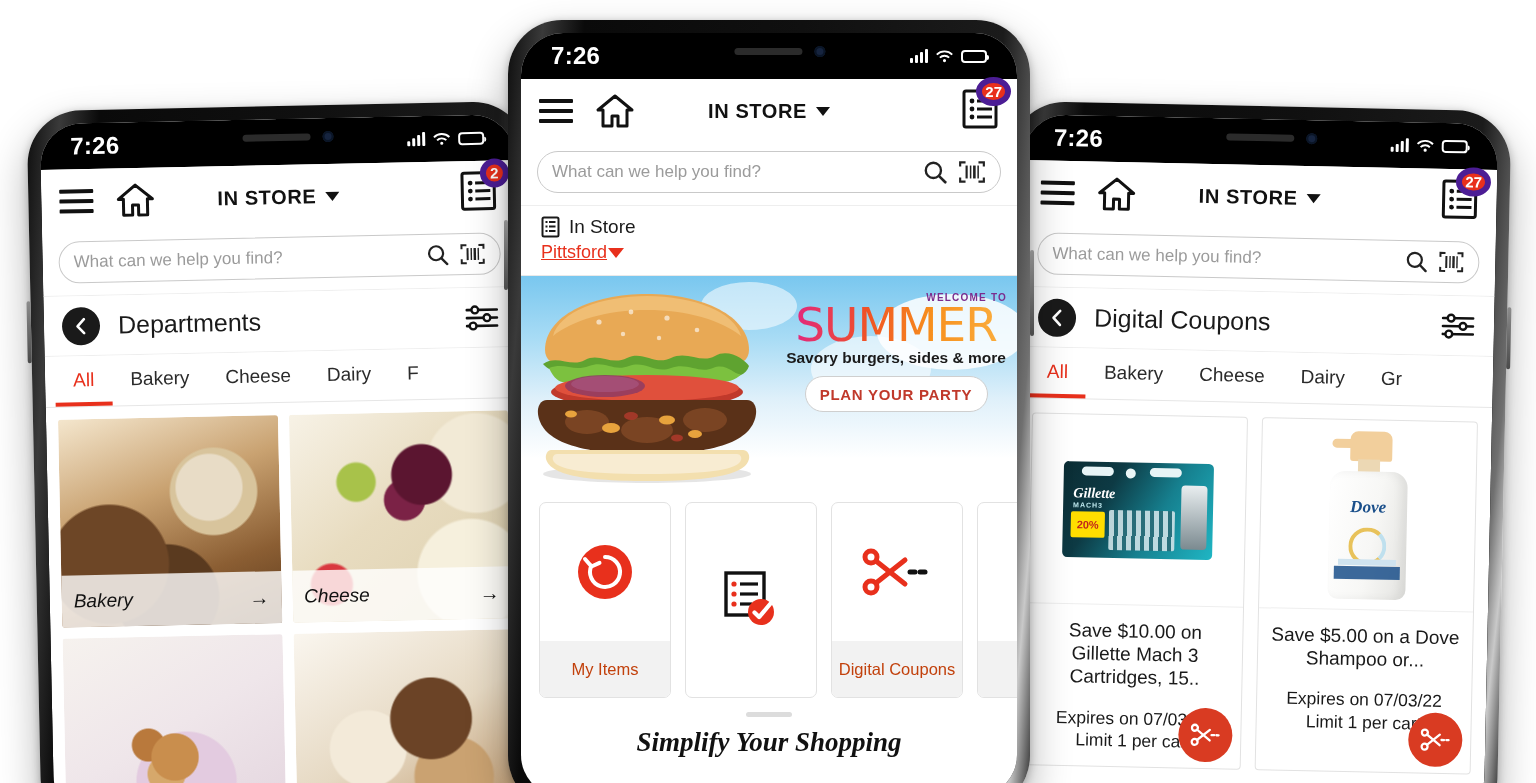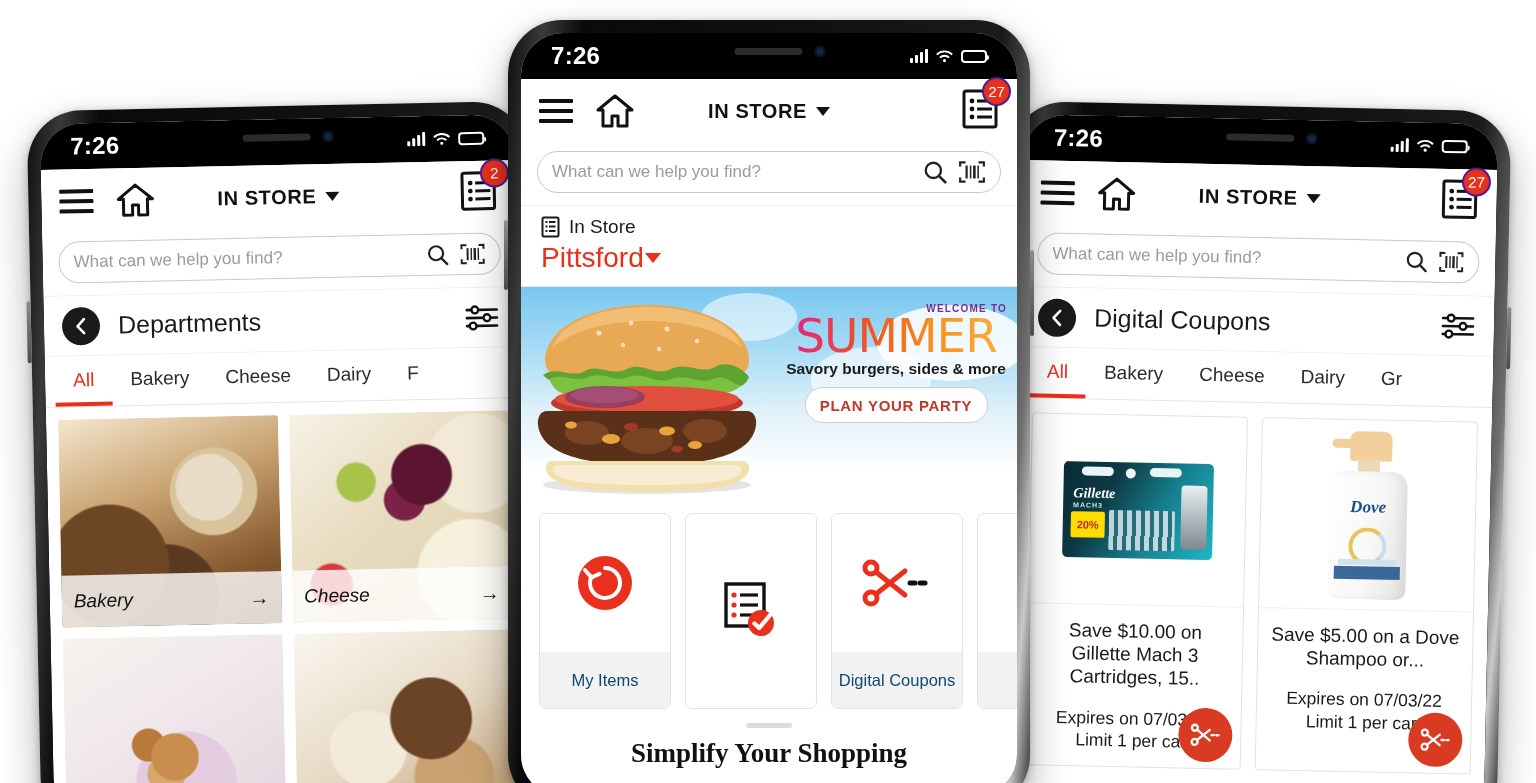--- a/index.html
+++ b/index.html
@@ -70,22 +70,22 @@
   .appbar-title {
     position: absolute; left: 0; right: 0; text-align: center;
     font-size: 20px; font-weight: 700; letter-spacing: .6px; color: #111;
     pointer-events: none; display: flex; align-items: center; justify-content: center; gap: 9px;
   }
   .chev { width: 0;height:0;border-left:7px solid transparent;border-right:7px solid transparent;border-top:9px solid #111; }
   .list-btn { margin-left: auto; position: relative; }
   .badge {
     position: absolute; top: -11px; right: -12px; min-width: 29px; height: 29px;
     background: #e8301c; color: #fff; border-radius: 50%;
-    font-size: 15px; font-weight: 400; display: flex; align-items: center; justify-content: center;
-    border: 2px solid #4c1d95; padding: 0 3px;
+    font-size: 15px; font-weight: 700; display: flex; align-items: center; justify-content: center;
+    border: 6px solid #4c1d95; padding: 0 3px;
   }
 
   
   .searchwrap { padding: 8px 16px 12px; background: #fff; flex: 0 0 auto; border-bottom: 1px solid #eee; }
   .searchbox {
     height: 42px; border: 1px solid #c9c9c9; border-radius: 21px;
     display: flex; align-items: center; padding: 0 14px; gap: 10px; background:#fff;
   }
   .searchbox .ph { flex: 1; color: #9b9b9b; font-size: 17px; white-space: nowrap; overflow: hidden; }
 
@@ -141,21 +141,21 @@
      linear-gradient(150deg,#f6f2ee 0%,#efe6ea 46%,#e2d3dd 100%);}
   .img-icecream{background:
      radial-gradient(circle at 62% 42%, #6b4326 0 22%, rgba(107,67,38,0) 23%),
      radial-gradient(circle at 33% 56%, #f3ead9 0 20%, rgba(243,234,217,0) 21%),
      radial-gradient(circle at 72% 70%, #caa271 0 18%, rgba(202,162,113,0) 19%),
      linear-gradient(150deg,#faf6ef 0%,#e6d9c3 50%,#b98e5e 100%);}
 
   
   .storerow { padding: 10px 20px 12px; background:#fff; flex:0 0 auto; border-bottom:1px solid #e9e9e9;}
   .store-line1 { display: flex; align-items: center; gap: 9px; font-size: 19px; color: #1a1a1a; }
-  .store-line2 { display: flex; align-items: center; gap: 1px; font-size: 28px; color: #e8301c; margin-top: 4px; }
+  .store-line2 { display: flex; align-items: center; gap: 1px; font-size: 18px; color: #e8301c; margin-top: 4px; text-decoration: underline; }
   .chev-red { width:0;height:0;border-left:8px solid transparent;border-right:8px solid transparent;border-top:10px solid #e8301c; }
 
   
   .hero {
     position: relative; height: 212px; flex: 0 0 auto; overflow: hidden;
     background: linear-gradient(180deg,#79c7ef 0%,#a9dcf5 30%,#dff0fa 58%,#ffffff 86%);
   }
   .cloud { position:absolute; background:#fff; border-radius:50%; opacity:.85; }
   .burger { position: absolute; left: 6px; bottom: 4px; width: 240px; height: 196px; }
   .hero-right { position: absolute; right: 10px; top: 16px; width: 222px; text-align: center; }
@@ -176,26 +176,26 @@
 
   
   .tilesrow { display: flex; gap: 14px; padding: 14px 18px 8px; flex: 0 0 auto; overflow: hidden; }
   .tile {
     flex: 0 0 132px; height: 196px; border: 1px solid #e2e2e2; border-radius: 7px;
     background: #fff; display: flex; flex-direction: column; overflow: hidden;
   }
   .tile .ico { flex: 1; display: flex; align-items: center; justify-content: center; }
   .tile .cap {
     height: 56px; background: #f2f2f2; display: flex; align-items: center; justify-content: center;
-    font-size: 16.5px; color: #0c4a6e; text-align: center; padding: 0 4px;
+    font-size: 16.5px; color: #c2410c; text-align: center; padding: 0 4px;
   }
   .grabber { width: 46px; height: 5px; border-radius: 3px; background: #dcdcdc; margin: 6px auto 0; }
   .simplify {
     text-align: center; font-family: "Liberation Serif", serif;
-    font-size: 27px; font-weight: 700; color: #111; padding: 10px 0 0;
+    font-size: 27px; font-weight: 700; color: #111; padding: 10px 0 0; font-style: italic;
   }
 
   
   .coupgrid { display: grid; grid-template-columns: 1fr 1fr; gap: 14px; padding: 14px; flex: 1 1 auto; align-content: start; }
   .coupon { border: 1px solid #e2e2e2; border-radius: 4px; background: #fff; position: relative; overflow: hidden; display:flex; flex-direction:column;}
   .coupon .pimg { height: 190px; display: flex; align-items: center; justify-content: center; border-bottom: 1px solid #eee; }
   .coupon .ctext { padding: 14px 10px 6px; text-align: center; font-size: 19px; color: #1a1a1a; line-height: 1.22; }
   .coupon .cmeta { text-align: center; font-size: 17.5px; color: #1a1a1a; line-height: 1.3; padding: 12px 6px 14px; }
   .clip {
     position: absolute; right: 8px; bottom: 6px; width: 54px; height: 54px; border-radius: 50%;

